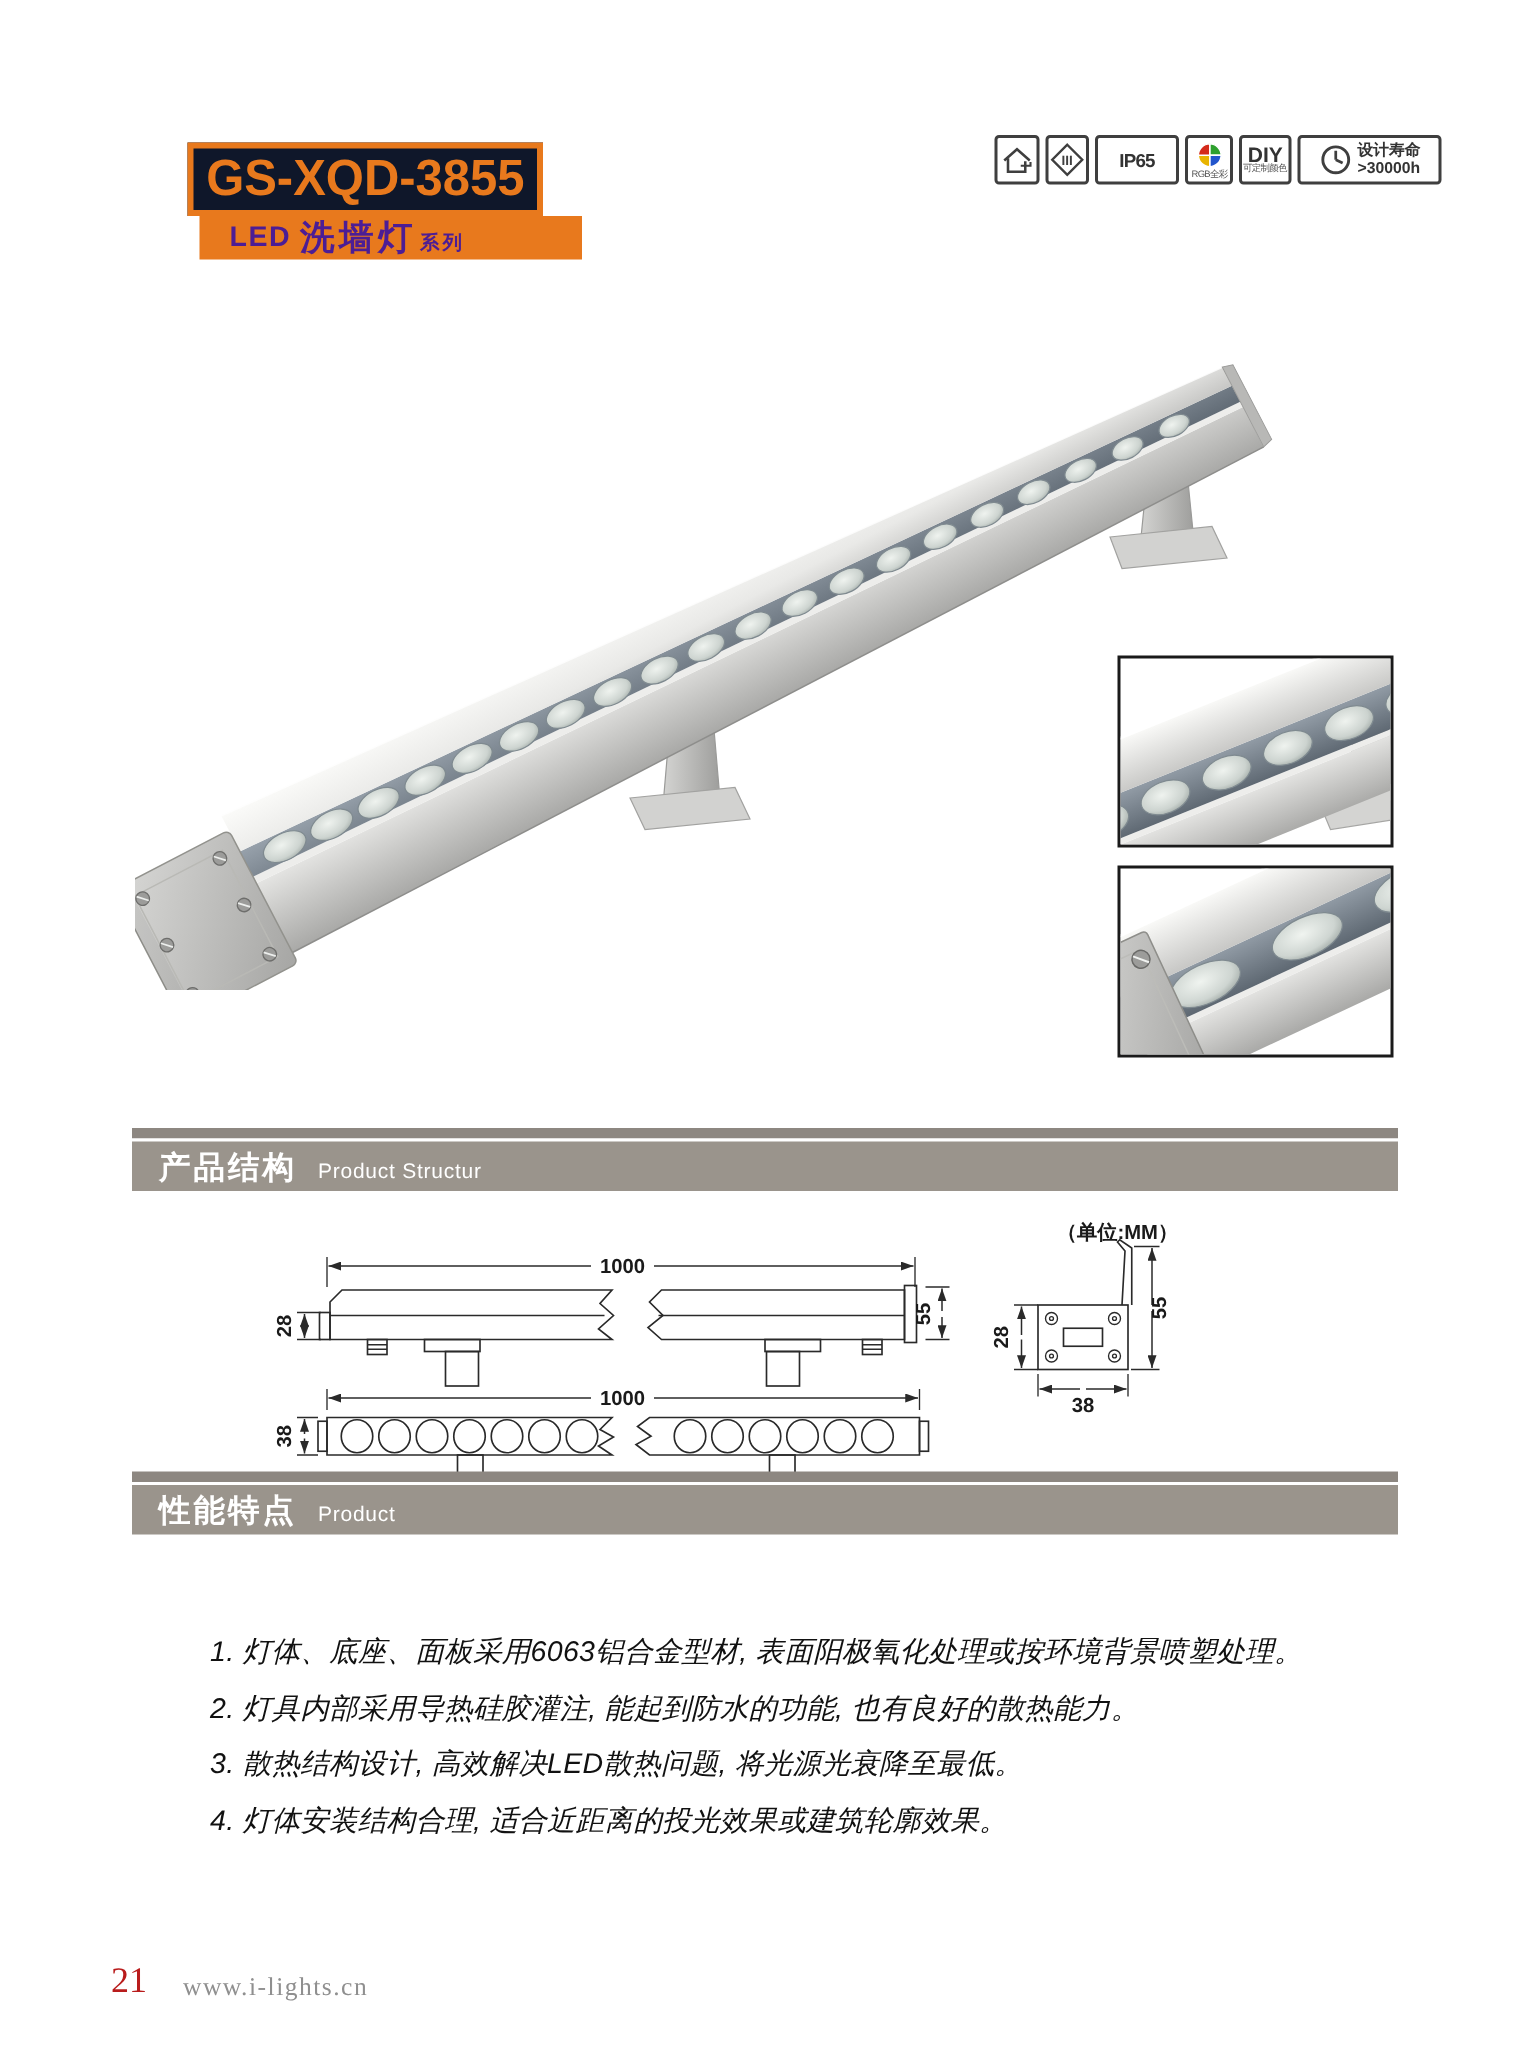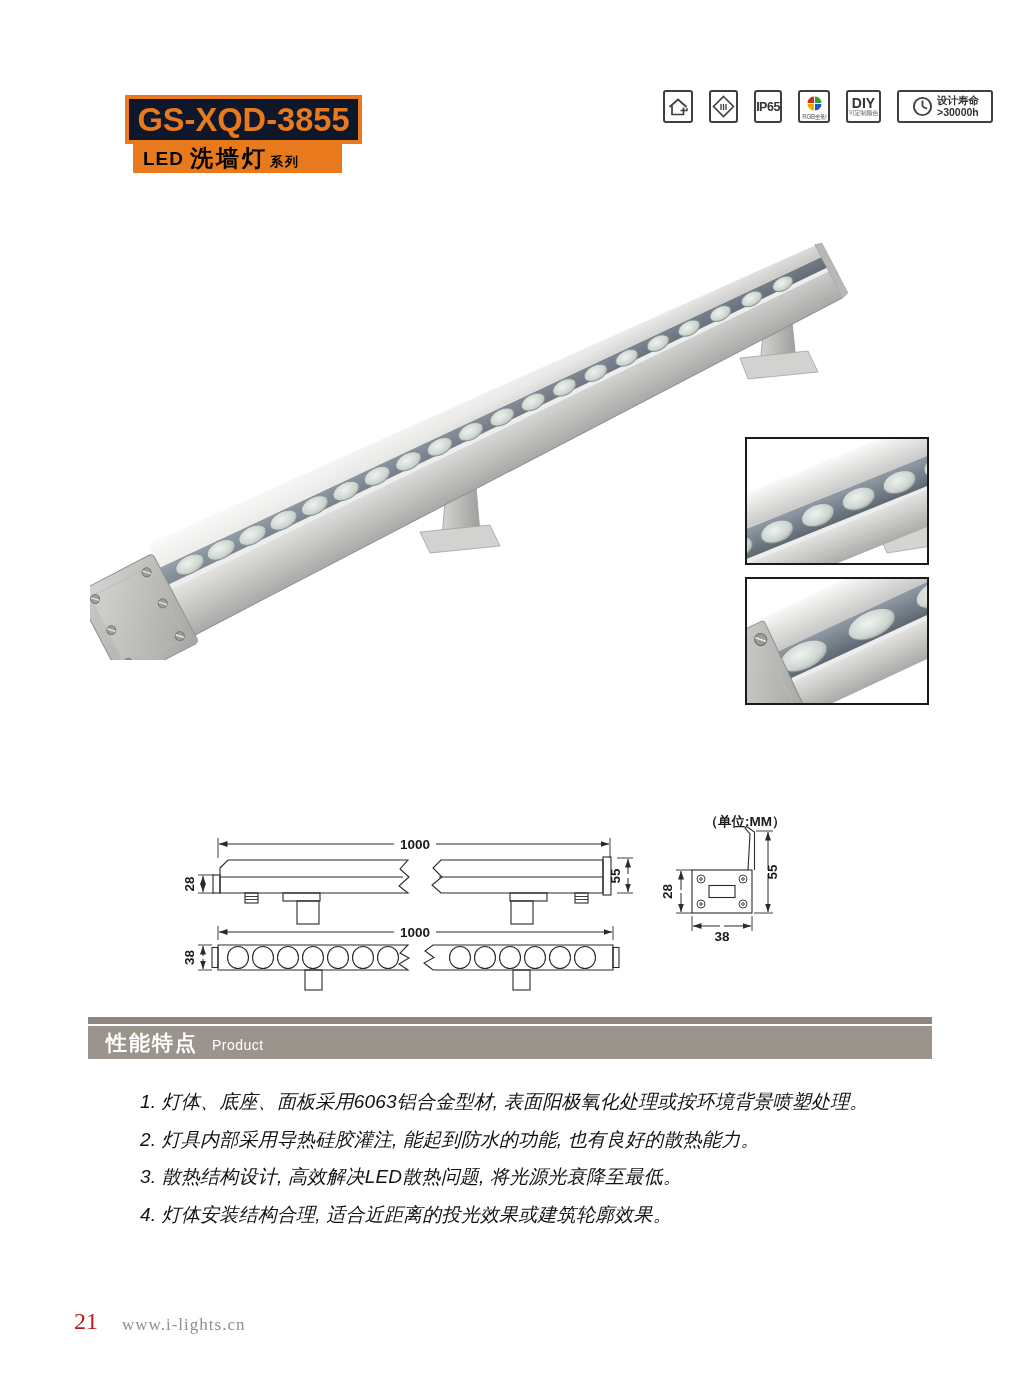--- a/index.html
+++ b/index.html
@@ -12,54 +12,54 @@
   .logo-box {
     position:absolute; left:125px; top:95px; width:237px; height:49px;
     border:4px solid #e8791d; background:#0f172a;
     display:flex; align-items:center; justify-content:center;
   }
   .logo-box .model {
     color:#e8791d; font-size:34px; font-weight:bold; letter-spacing:0px;
     transform:scaleX(0.96); white-space:nowrap;
   }
   .logo-bar {
-    position:absolute; left:133px; top:144px; width:209px; height:29px;
-    background:#e8791d; color:#000000; display:flex; align-items:center;
-    padding-left:10px; white-space:nowrap;
+    position:absolute; left:133px; top:144px; width:255px; height:29px;
+    background:#e8791d; color:#4c1d95; display:flex; align-items:center;
+    padding-left:20px; white-space:nowrap;
   }
   .logo-bar .led { font-size:19px; font-weight:bold; letter-spacing:1px; }
   .logo-bar .cn  { font-size:23px; font-weight:bold; letter-spacing:3px; margin-left:6px; }
   .logo-bar .sfx { font-size:13px; font-weight:bold; letter-spacing:2px; margin-left:2px; margin-top:6px; }
   
   .cert-row {
-    position:absolute; left:663px; top:90px; display:flex; gap:16px; align-items:stretch;
+    position:absolute; left:663px; top:90px; display:flex; gap:4px; align-items:stretch;
   }
   .cert-box {
     border:2px solid #3f3f3f; border-radius:3px; background:#fff; height:33px;
     display:flex; flex-direction:column; align-items:center; justify-content:center;
     color:#333;
   }
-  .cb-house { width:30px; } .cb-iii { width:29px; } .cb-ip { width:28px; }
+  .cb-house { width:30px; } .cb-iii { width:29px; } .cb-ip { width:56px; }
   .cb-rgb { width:32px; padding-top:1px; } .cb-diy { width:35px; padding-top:1px; }
   .cb-life { width:96px; flex-direction:row; gap:3px; }
   .cb-ip span { font-size:12.5px; font-weight:bold; letter-spacing:-0.5px; }
   .cb-diy .big { font-size:14px; font-weight:bold; line-height:12px;text-align:center; }
   .cap7 { font-size:7px; line-height:8px; color:#555; letter-spacing:-0.5px; white-space:nowrap; transform:scale(0.9); }
   .life-text { display:flex; flex-direction:column; justify-content:center; }
   .life-text span { font-size:10.5px; line-height:11.5px; font-weight:600; color:#333; white-space:nowrap; }
   
   .main-photo { position:absolute; left:90px; top:205px; width:780px; height:455px; }
   .detail-img {
     position:absolute; left:745px; width:184px; height:128px;
     border:2px solid #1a1a1a; background:#fff; overflow:hidden;
   }
   .detail-1 { top:437px; } .detail-2 { top:577px; }
   
   .sec { position:absolute; left:88px; width:844px; }
-  .sec-1 { top:752px; } .sec-2 { top:1017px; }
+  .sec-1 { top:752px; } .sec-2 { top:981px; }
   .sec .strip { height:7px; background:#8d8781; }
   .sec .gap { height:2px; background:#ffffff; }
   .sec .bar {
     height:33px; background:#9a948c; color:#fff;
     display:flex; align-items:center; padding-left:18px;
   }
   .sec .zh { font-size:21px; font-weight:bold; letter-spacing:2px; }
   .sec .en { font-size:14px; margin-left:14px; margin-top:5px; letter-spacing:0.5px; }
   
   .drawing { position:absolute; left:170px; top:800px; width:750px; height:215px; }
@@ -326,20 +326,28 @@
             <line x1="-21" y1="-92" x2="-13" y2="-84"></line>
               <line x1="19" y1="-92" x2="27" y2="-84"></line>
             <line x1="-21" y1="-12" x2="-13" y2="-4"></line>
               <line x1="19" y1="-12" x2="27" y2="-4"></line>
           </g>
         </g>
       </g>
     </svg>
   </div>
 
+  <div class="sec sec-1">
+    <div class="strip"></div>
+      <div class="gap"></div>
+    <div class="bar">
+      <span class="zh">产品结构</span>
+      <span class="en">Product Structur</span>
+    </div>
+  </div>
 
   <svg class="drawing" viewBox="0 0 750 215">
     <defs>
       <marker id="arw" markerWidth="9" markerHeight="6" refX="8.5" refY="3" orient="auto">
         <path d="M0,0 L8.5,3 L0,6 Z" fill="#2a2a2a"></path>
       </marker>
     </defs>
 
     <g>
       <line class="thin" x1="48" y1="38" x2="48" y2="58"></line>

